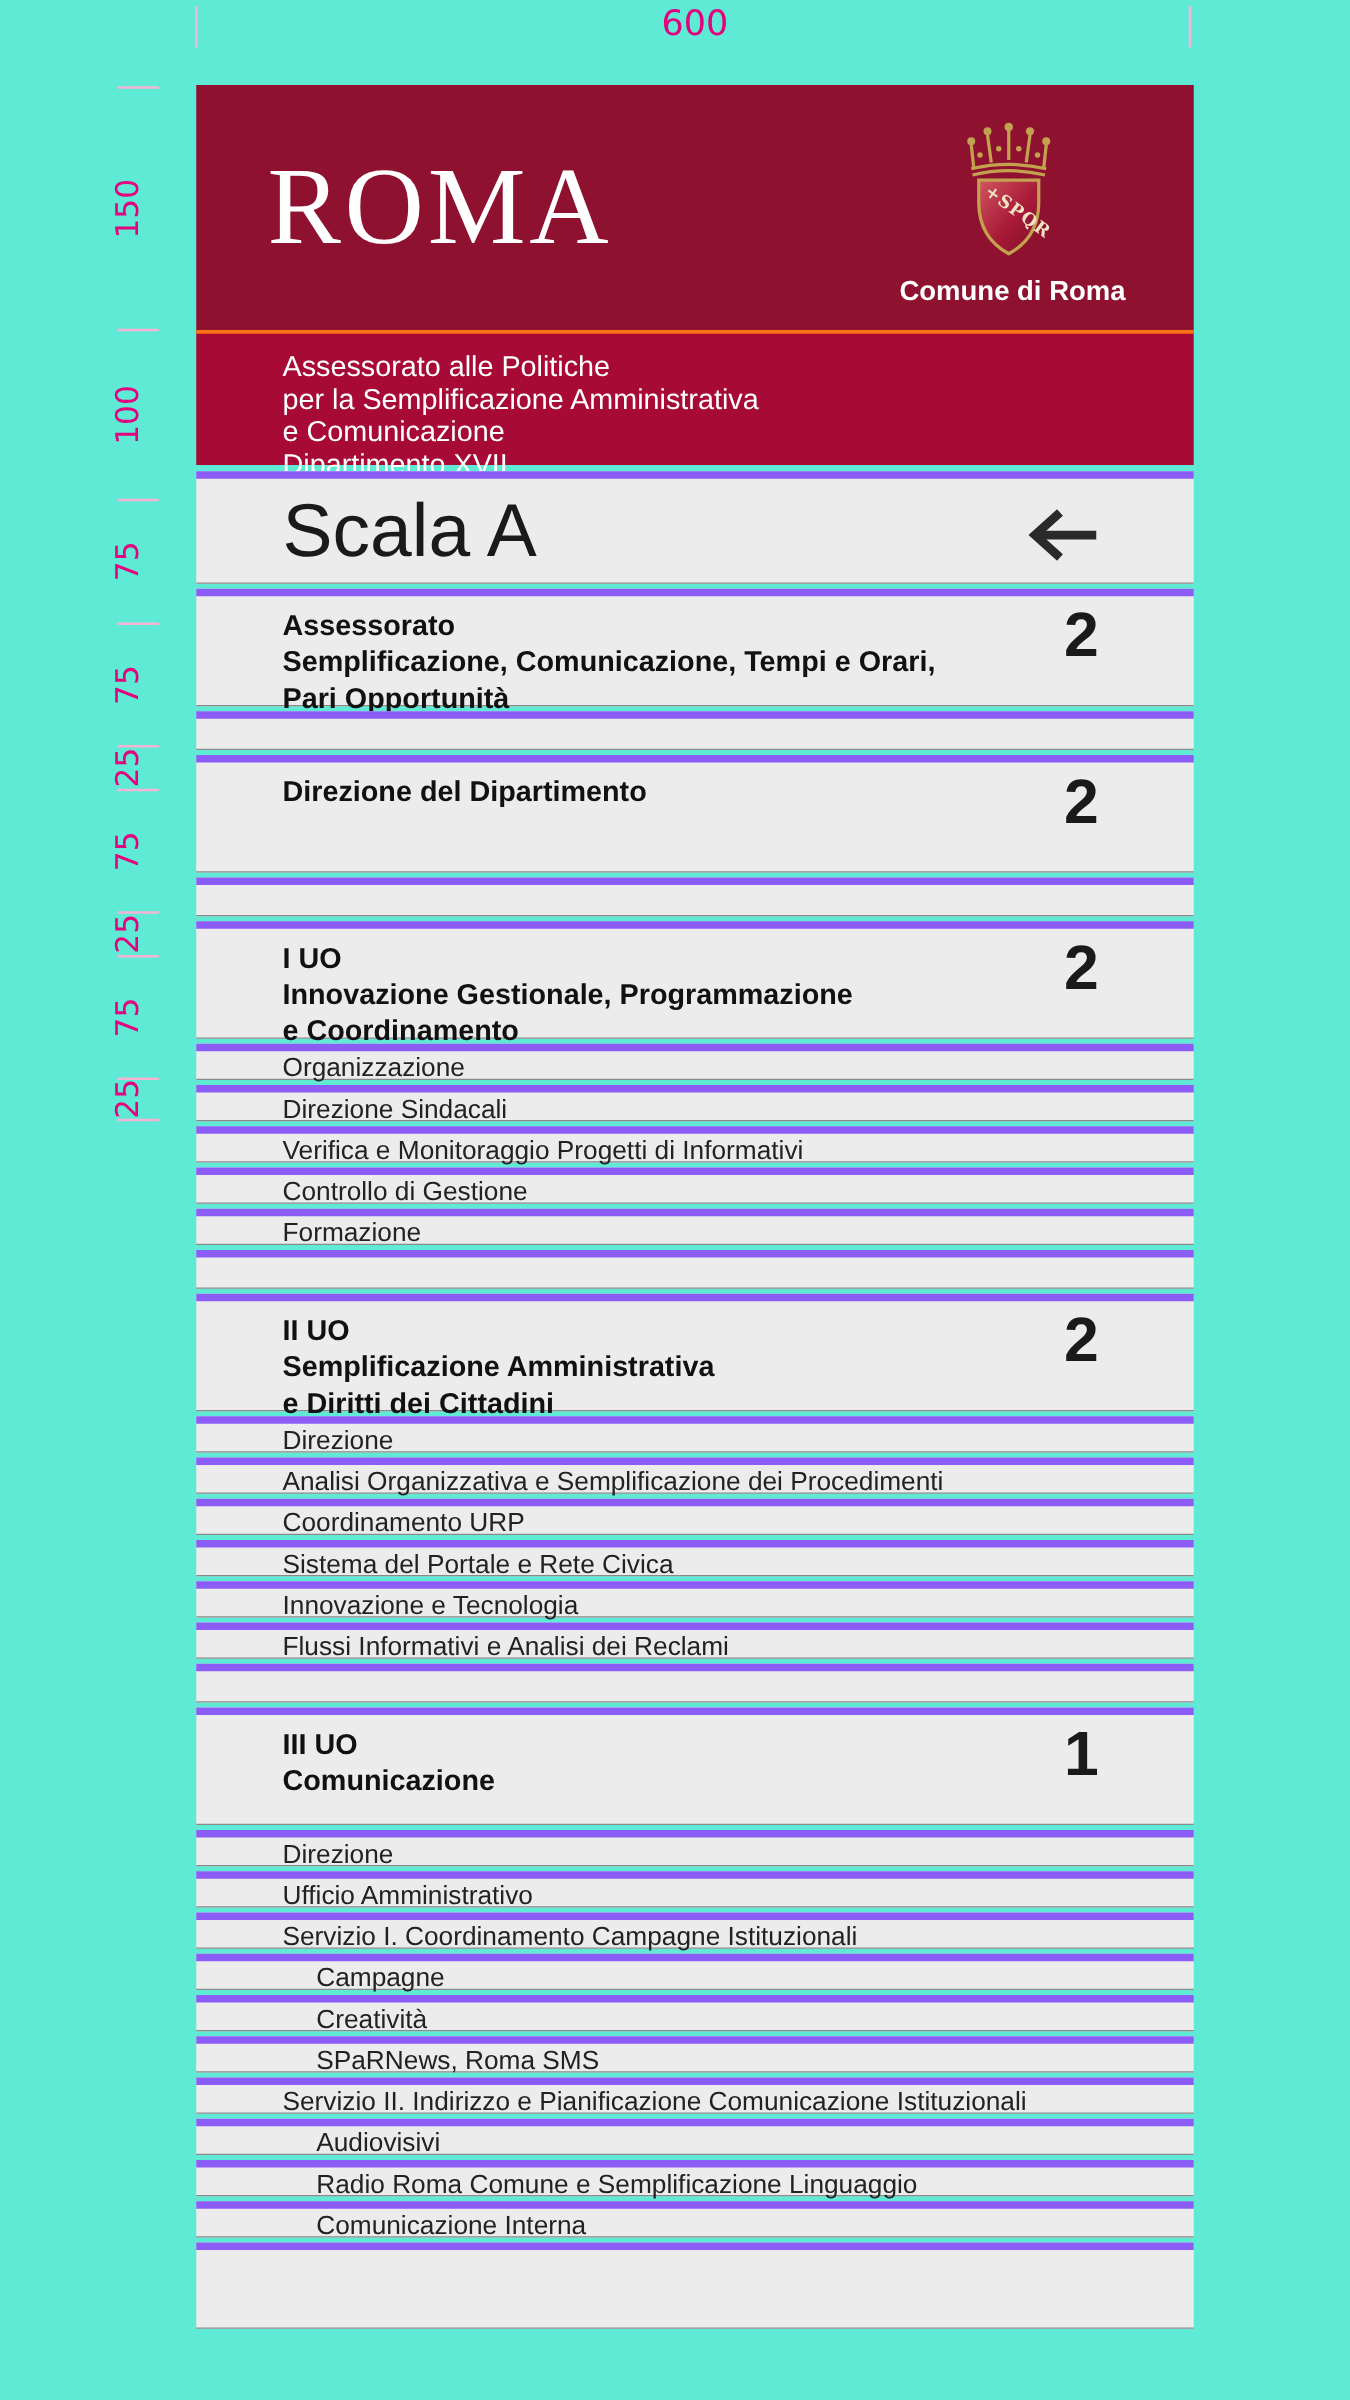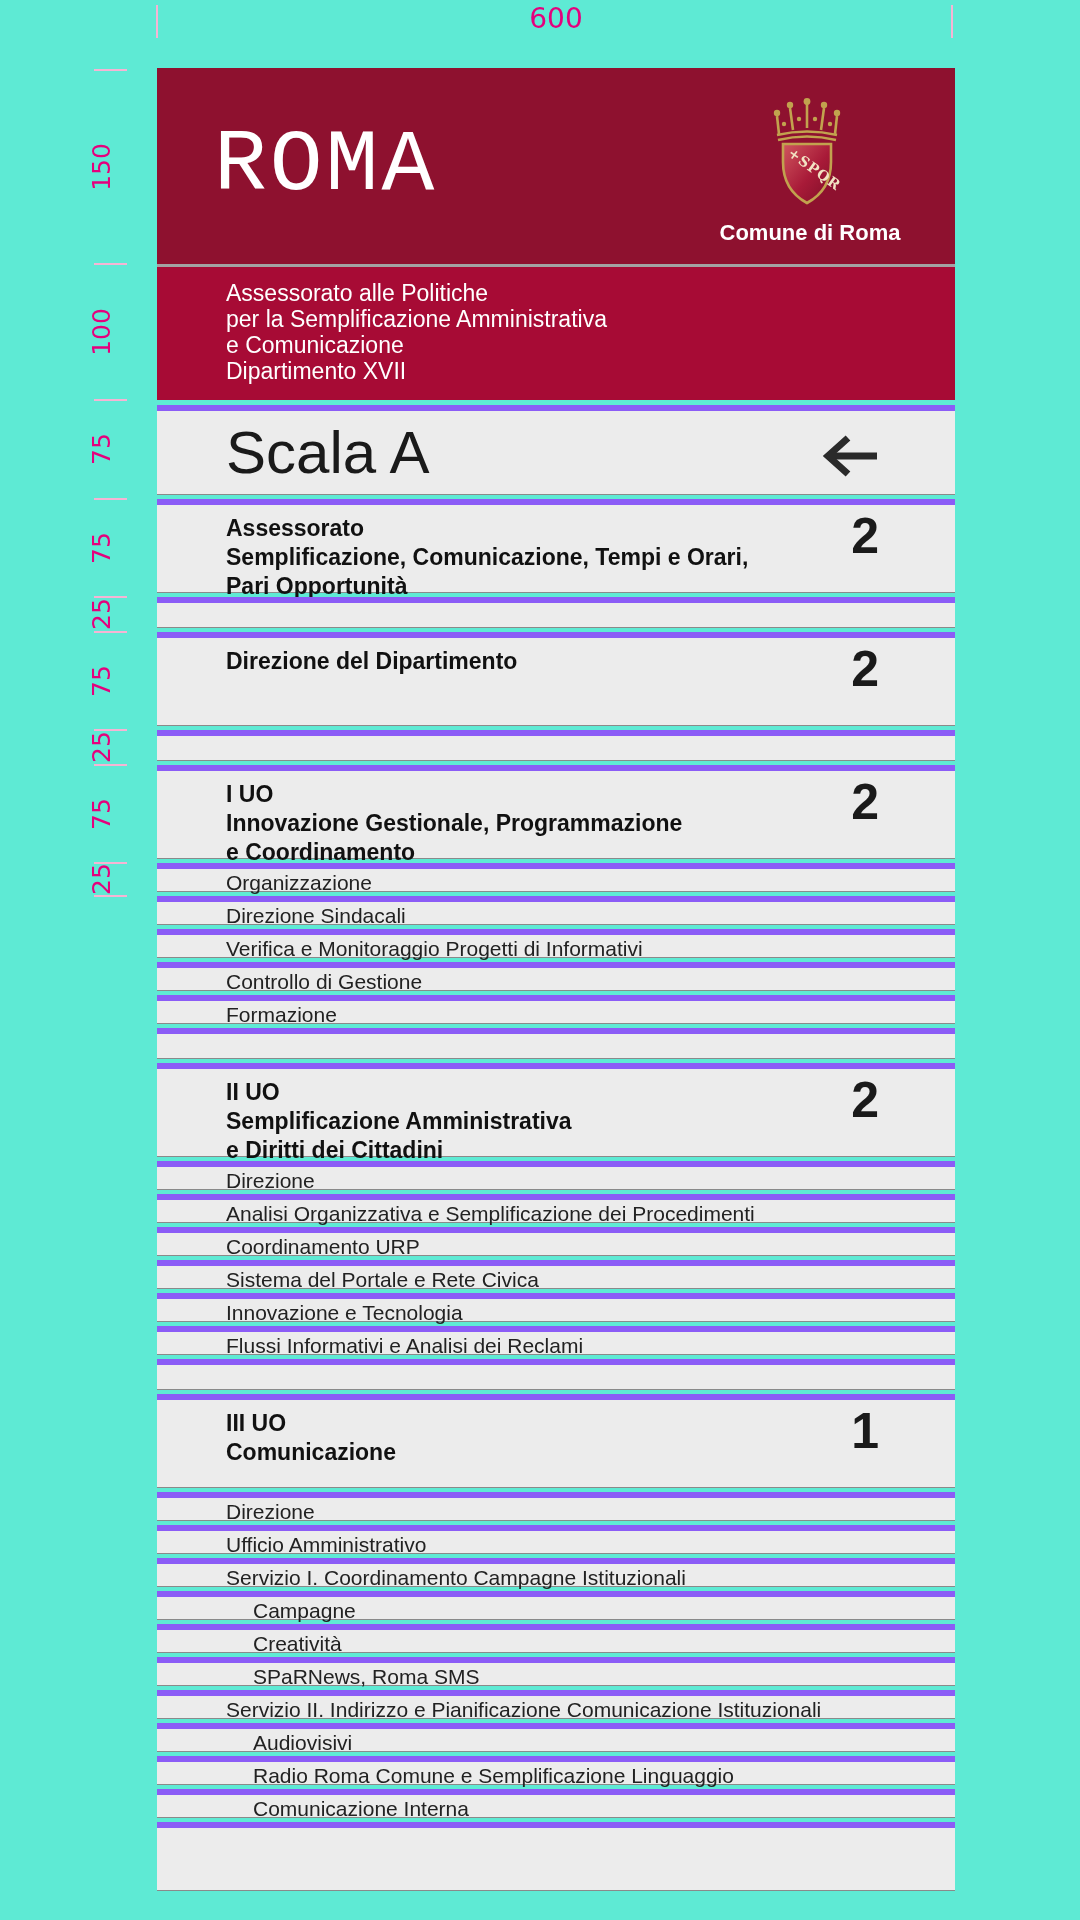--- a/index.html
+++ b/index.html
@@ -13,26 +13,26 @@
   .htick{position:absolute;left:94px;width:33px;height:2px;background:#f6b5d4;}
   .side-label{position:absolute;left:72px;width:60px;height:30px;line-height:30px;text-align:center;
               transform:rotate(-90deg);font-family:"DejaVu Sans",sans-serif;
               font-size:25px;color:#e5007d;}
 
   
   .panel{position:absolute;left:157px;top:68px;width:798px;}
 
   .band1{position:relative;height:196px;background:#8e112f;}
   .wordmark{position:absolute;left:57px;top:50px;color:#ffffff;
-            font-family:Liberation Mono, monospace;font-size:88px;line-height:1.1;letter-spacing:3px;}
+            font-family:Liberation Serif, serif;font-size:88px;line-height:1.1;letter-spacing:3px;}
   .crest{position:absolute;left:600px;top:30px;}
   .crest-caption{position:absolute;left:540px;top:152px;width:226px;text-align:center;
                  color:#ffffff;font-size:22px;font-weight:bold;}
 
-  .band2{height:136px;background:#a70b35;border-top:3px solid #a3a3a3;box-sizing:border-box;
+  .band2{height:108px;background:#a70b35;border-top:3px solid #f97316;box-sizing:border-box;
          color:#ffffff;font-size:23px;line-height:26px;padding:13px 0 0 69px;white-space:pre-line;}
 
   
   .rows{margin-top:5px;}
   .row{position:relative;background:#ececec;border-top:6px solid #8b5cf6;border-bottom:1px solid #8a8a8a;
        box-sizing:border-box;margin-bottom:4px;}
   .row-scala{height:90px;}
   .row-header{height:94px;}
   .row-item{height:29px;}
   .row-spacer{height:31px;}

